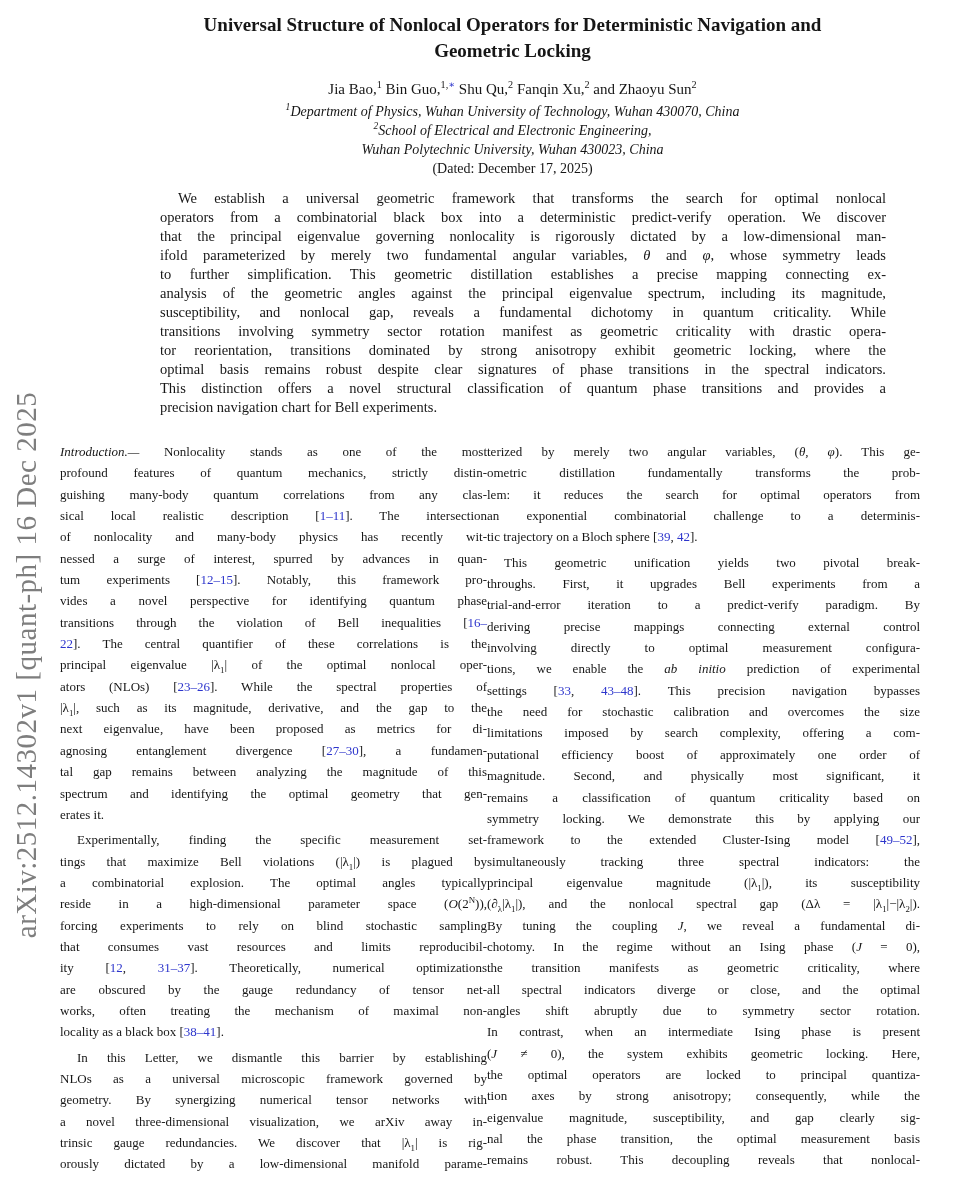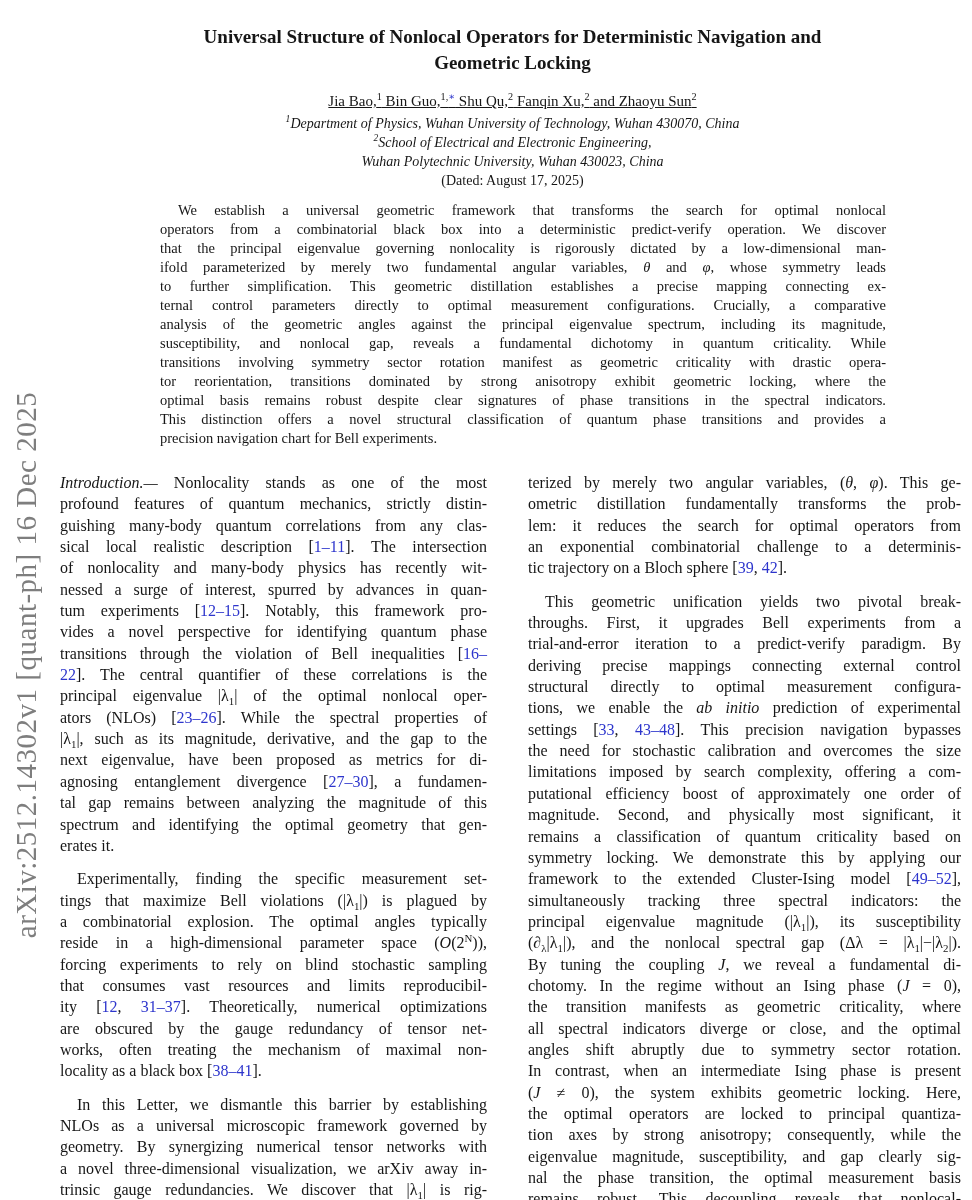--- a/index.html
+++ b/index.html
@@ -11,64 +11,63 @@
     font-family:"Liberation Serif","DejaVu Serif",serif;
   }
   .stamp {
     position:absolute; left:26px; top:665px;
     transform:translate(-50%,-50%) rotate(-90deg);
     white-space:nowrap; font-size:29px; color:var(--stamp);
     letter-spacing:0.5px;
   }
   .content { position:absolute; left:60px; top:0; width:905px; }
   .title {
-    margin-top:24px; text-align:center; font-weight:bold;
+    margin-top:12px; text-align:center; font-weight:bold;
     font-size:19px; line-height:26px;
   }
-  .authors { margin-top:15px; text-align:center; font-size:15px; line-height:20px;text-decoration:underline; }
+  .authors { margin-top:15px; text-align:center; font-size:15px; line-height:20px; }
   .affils { margin-top:3px; font-style:italic; font-size:14px; }
   .cline { text-align:center; line-height:19px;font-style:italic; }
   .dated { margin-top:0px; text-align:center; font-size:14px; line-height:19px; }
   .abstract {
     margin:11px 0 0 100px; width:726px;
     font-size:14.5px; line-height:19px;
   }
   .abstract .jline:first-child { text-indent:18px; }
-  .columns { display:flex; gap:41px; margin-top:24px; font-size:16px; line-height:21.35px; }
+  .columns { display:flex; margin-top:24px; font-size:13px; line-height:21.35px; }
   .col-left  { width:427px; }
   .col-right { width:433px; }
   .jline { text-align:justify; text-align-last:justify; }
   .jline.endline { text-align-last:left; }
-  .para + .para { margin-top:12px; }
+  .para + .para { margin-top:4px; }
   .para.indent .jline:first-child { text-indent:17px; }
   sup, sub { font-size:68%; line-height:0; }
   em { font-style:italic; }
   .lnk { color:var(--link); }
 </style>
 </head>
 <body>
 
 <div class="page">
   <div class="stamp">arXiv:2512.14302v1 [quant-ph] 16 Dec 2025</div>
   <div class="content">
     <div class="title">Universal Structure of Nonlocal Operators for Deterministic Navigation and<br>Geometric Locking</div>
     <div class="authors">Jia Bao,<sup>1</sup> Bin Guo,<sup>1,<span class="lnk">∗</span></sup> Shu Qu,<sup>2</sup> Fanqin Xu,<sup>2</sup> and Zhaoyu Sun<sup>2</sup></div>
     <div class="affils">
         <div class="cline"><sup>1</sup>Department of Physics, Wuhan University of Technology, Wuhan 430070, China</div>
         <div class="cline"><sup>2</sup>School of Electrical and Electronic Engineering,</div>
         <div class="cline">Wuhan Polytechnic University, Wuhan 430023, China</div>
       </div>
-    <div class="dated">(Dated: August 17, 2025)</div>
+    <div class="dated">(Dated: December 17, 2025)</div>
     <div class="abstract">
         <div class="jline">We establish a universal geometric framework that transforms the search for optimal nonlocal</div>
         <div class="jline">operators from a combinatorial black box into a deterministic predict-verify operation. We discover</div>
         <div class="jline">that the principal eigenvalue governing nonlocality is rigorously dictated by a low-dimensional man-</div>
         <div class="jline">ifold parameterized by merely two fundamental angular variables, <em>θ</em> and <em>φ</em>, whose symmetry leads</div>
         <div class="jline">to further simplification. This geometric distillation establishes a precise mapping connecting ex-</div>
-        <div class="jline">ternal control parameters directly to optimal measurement configurations. Crucially, a comparative</div>
         <div class="jline">analysis of the geometric angles against the principal eigenvalue spectrum, including its magnitude,</div>
         <div class="jline">susceptibility, and nonlocal gap, reveals a fundamental dichotomy in quantum criticality. While</div>
         <div class="jline">transitions involving symmetry sector rotation manifest as geometric criticality with drastic opera-</div>
         <div class="jline">tor reorientation, transitions dominated by strong anisotropy exhibit geometric locking, where the</div>
         <div class="jline">optimal basis remains robust despite clear signatures of phase transitions in the spectral indicators.</div>
         <div class="jline">This distinction offers a novel structural classification of quantum phase transitions and provides a</div>
         <div class="jline endline">precision navigation chart for Bell experiments.</div>
       </div>
     <div class="columns">
       <div class="col-left">
@@ -119,21 +118,21 @@
             <div class="jline">ometric distillation fundamentally transforms the prob-</div>
             <div class="jline">lem: it reduces the search for optimal operators from</div>
             <div class="jline">an exponential combinatorial challenge to a determinis-</div>
             <div class="jline endline">tic trajectory on a Bloch sphere [<span class="lnk">39</span>, <span class="lnk">42</span>].</div>
           </div>
           <div class="para indent">
             <div class="jline">This geometric unification yields two pivotal break-</div>
             <div class="jline">throughs. First, it upgrades Bell experiments from a</div>
             <div class="jline">trial-and-error iteration to a predict-verify paradigm. By</div>
             <div class="jline">deriving precise mappings connecting external control</div>
-            <div class="jline">structural directly to optimal measurement configura-</div>
+            <div class="jline">involving directly to optimal measurement configura-</div>
             <div class="jline">tions, we enable the <em>ab initio</em> prediction of experimental</div>
             <div class="jline">settings [<span class="lnk">33</span>, <span class="lnk">43–48</span>]. This precision navigation bypasses</div>
             <div class="jline">the need for stochastic calibration and overcomes the size</div>
             <div class="jline">limitations imposed by search complexity, offering a com-</div>
             <div class="jline">putational efficiency boost of approximately one order of</div>
             <div class="jline">magnitude. Second, and physically most significant, it</div>
             <div class="jline">remains a classification of quantum criticality based on</div>
             <div class="jline">symmetry locking. We demonstrate this by applying our</div>
             <div class="jline">framework to the extended Cluster-Ising model [<span class="lnk">49–52</span>],</div>
             <div class="jline">simultaneously tracking three spectral indicators: the</div>

